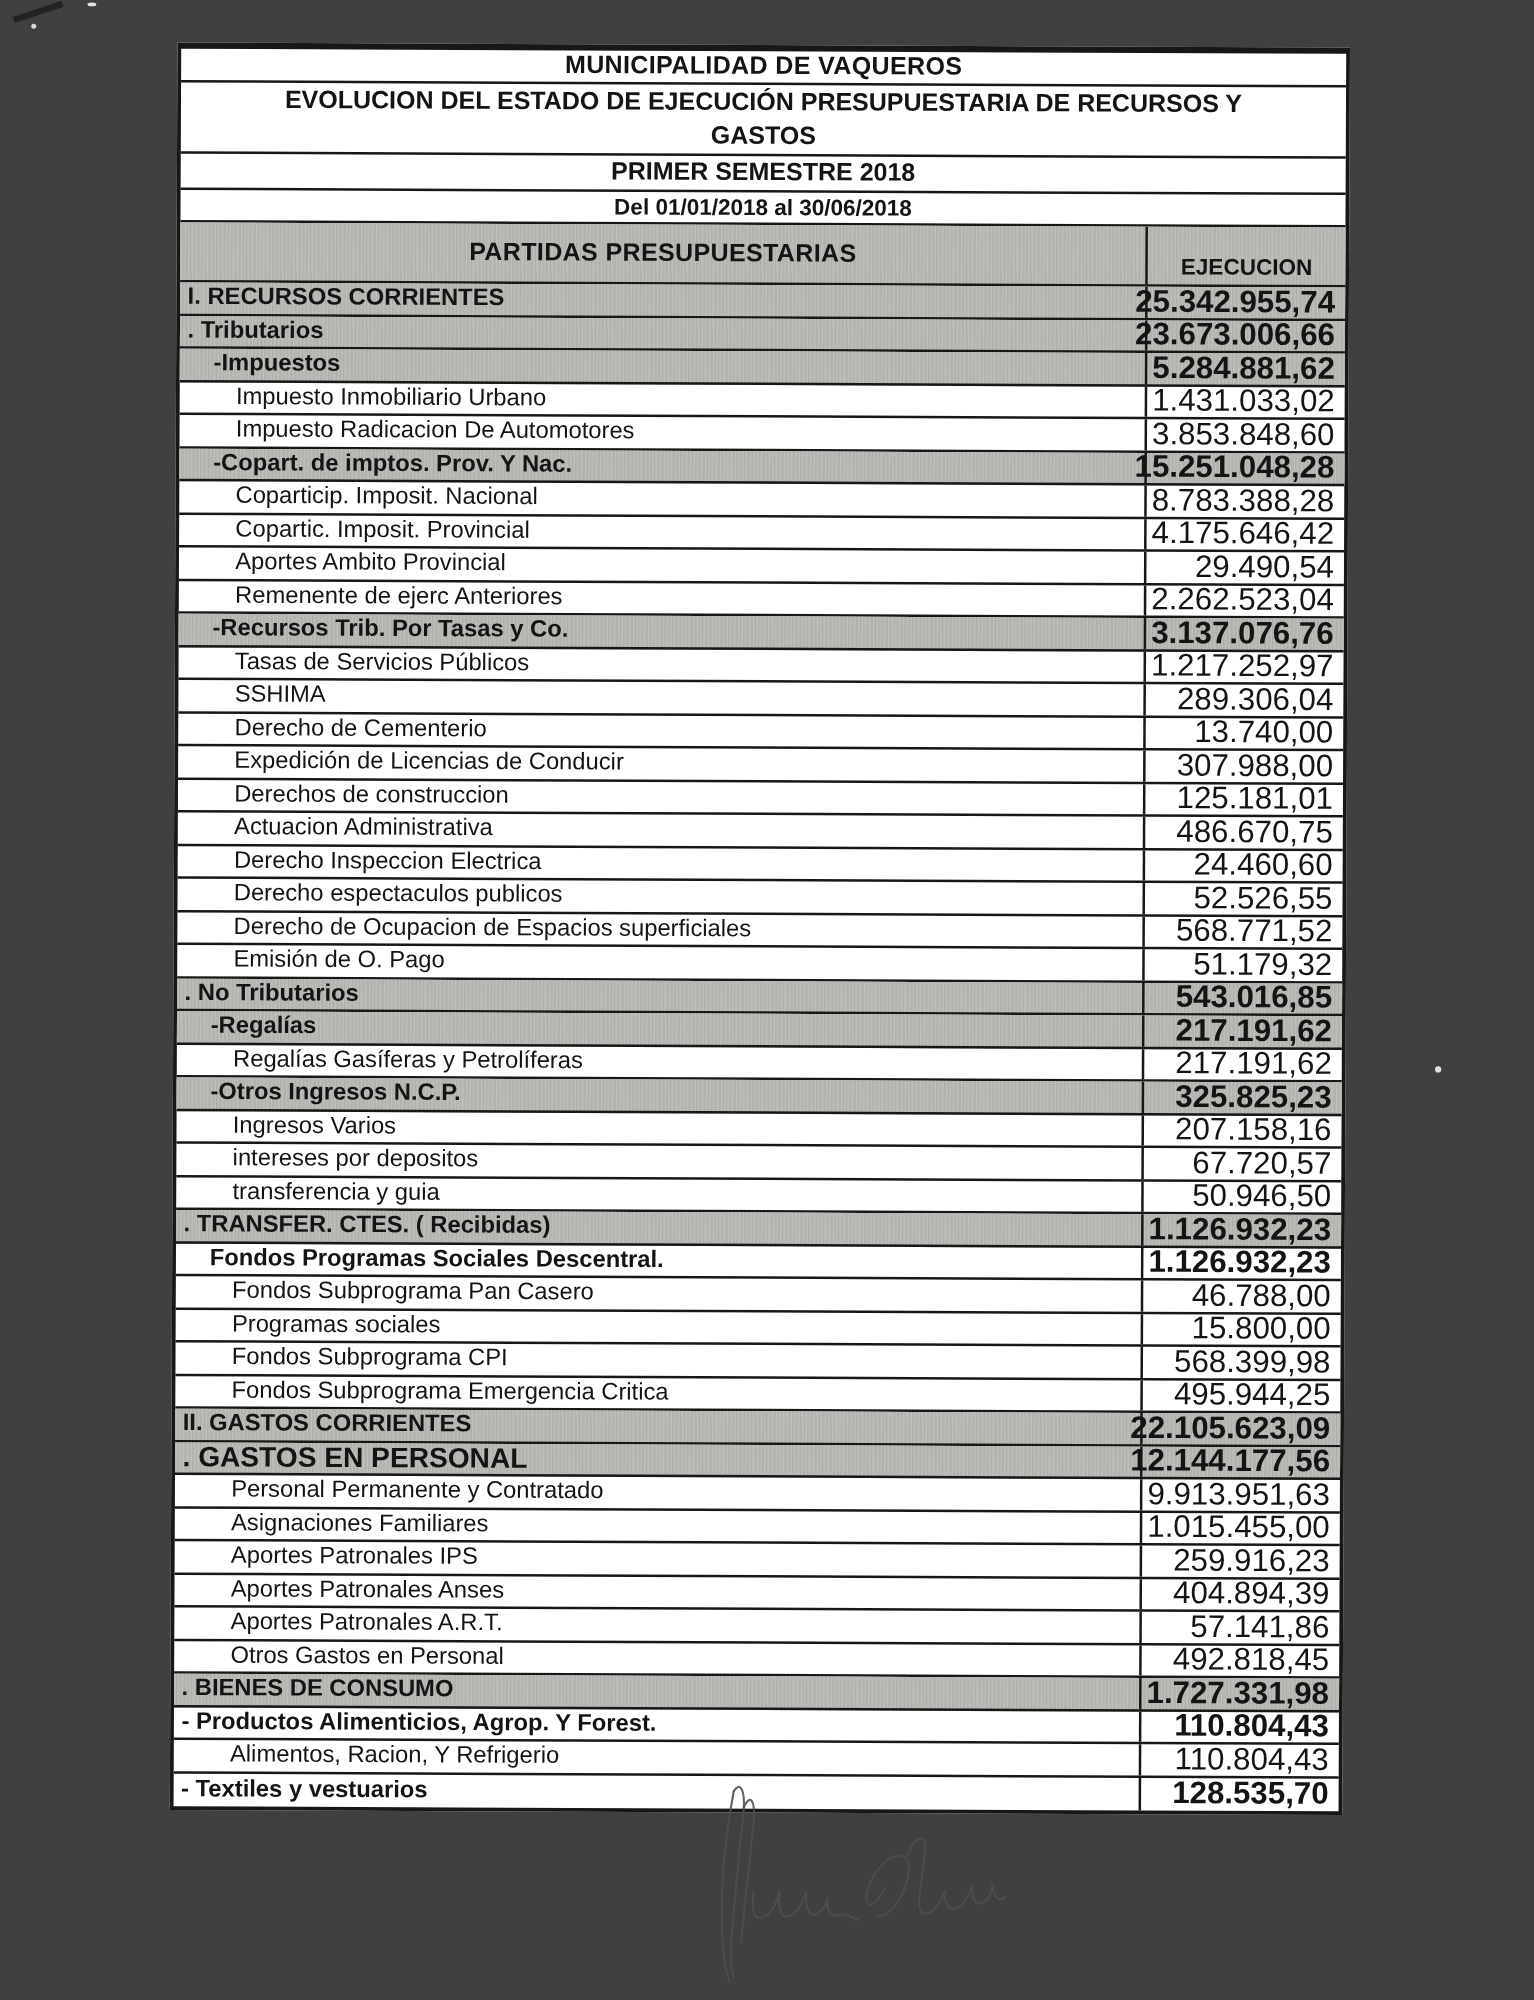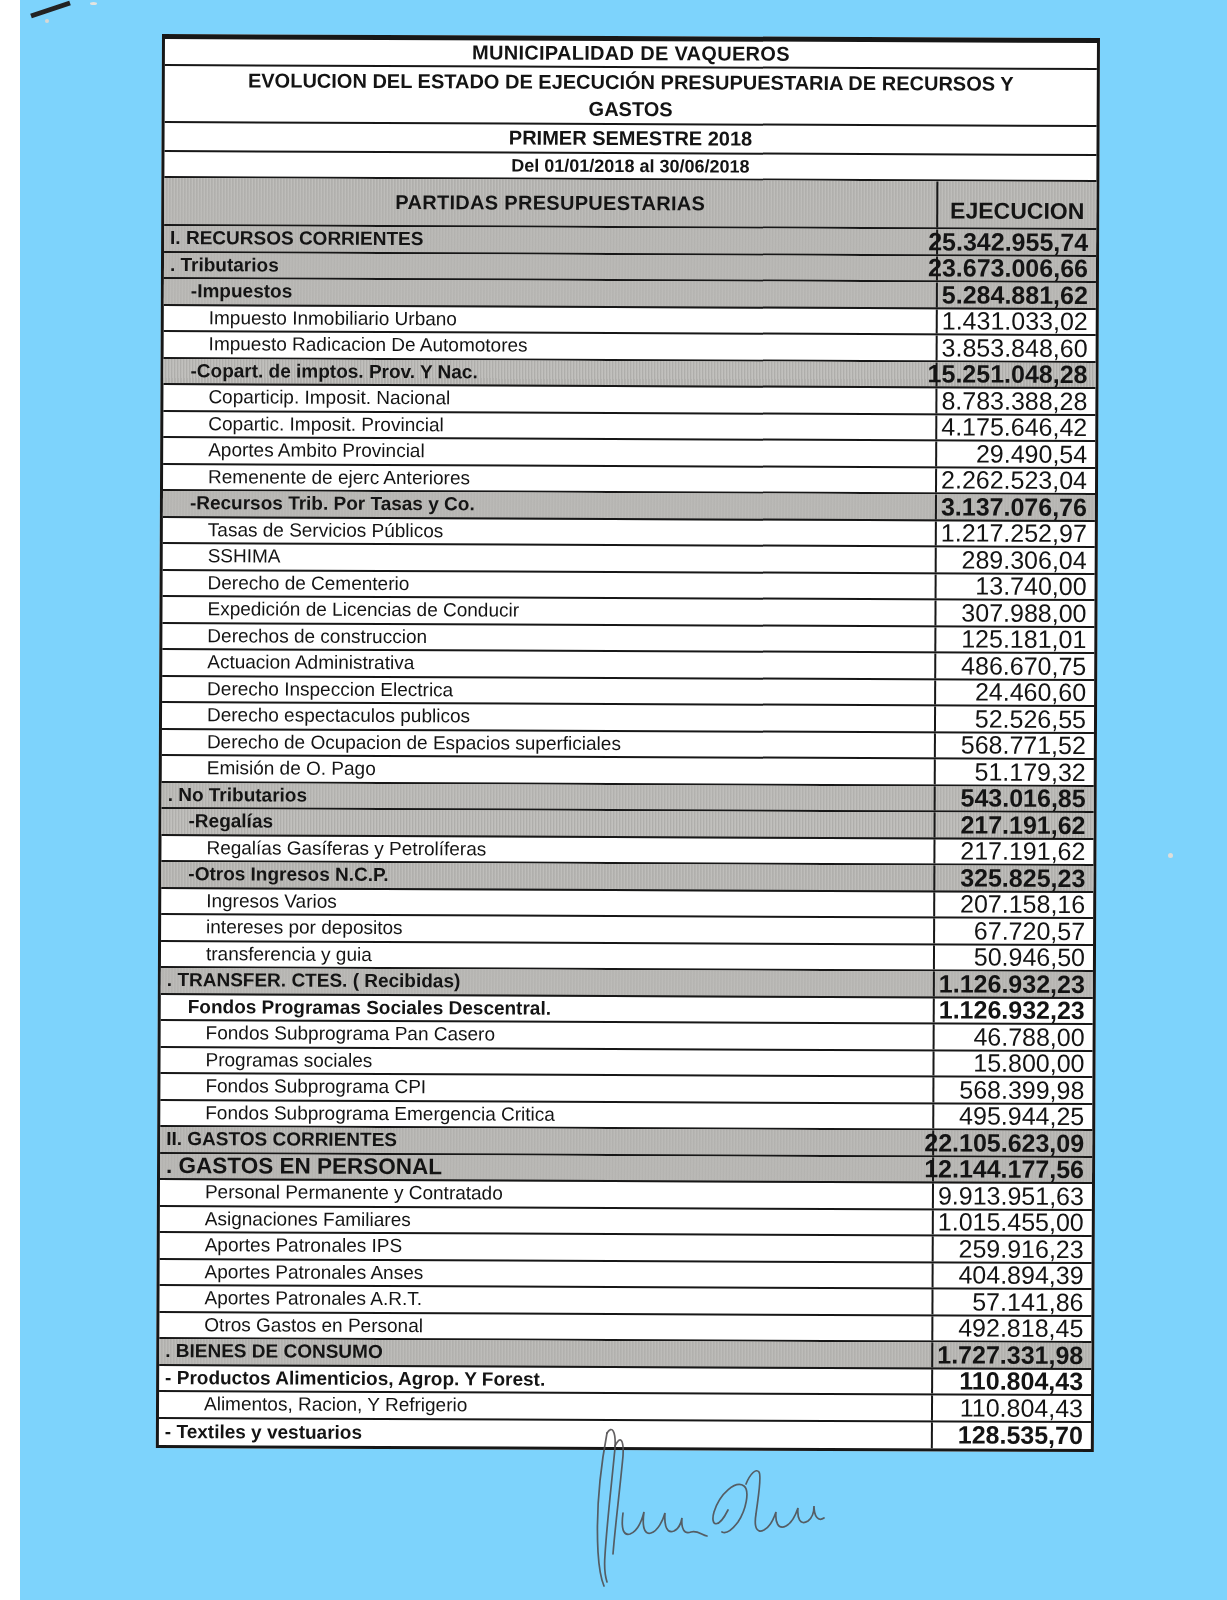--- a/index.html
+++ b/index.html
@@ -11,22 +11,21 @@
     width: 1227px;
     height: 1600px;
     font-family: "Liberation Sans", "DejaVu Sans", sans-serif;
     color: #141414;
     position: relative;
     overflow: hidden;
   }
   .sheet {
     position: absolute;
     inset: 0;
-    background: #7dd3fc;
-    margin-left: 20px;
+    background: #404040;
   }
   
   .corner-mark {
     position: absolute;
     left: 8px;
     top: 0;
     width: 48px;
     height: 20px;
   }
   .speck {
@@ -87,21 +86,21 @@
   }
   .header-right {
     width: 160px;
     box-sizing: border-box;
     border-left: 2px solid #171717;
     display: flex;
     align-items: flex-end;
     justify-content: center;
     padding-bottom: 3px;
     font-weight: bold;
-    font-size: 23px;
+    font-size: 18px;
   }
 
   .row {
     display: flex;
     height: 26.5px;
     box-sizing: border-box;
     border-bottom: 2px solid #171717;
     align-items: stretch;
   }
   .row:last-child { border-bottom: none; }

